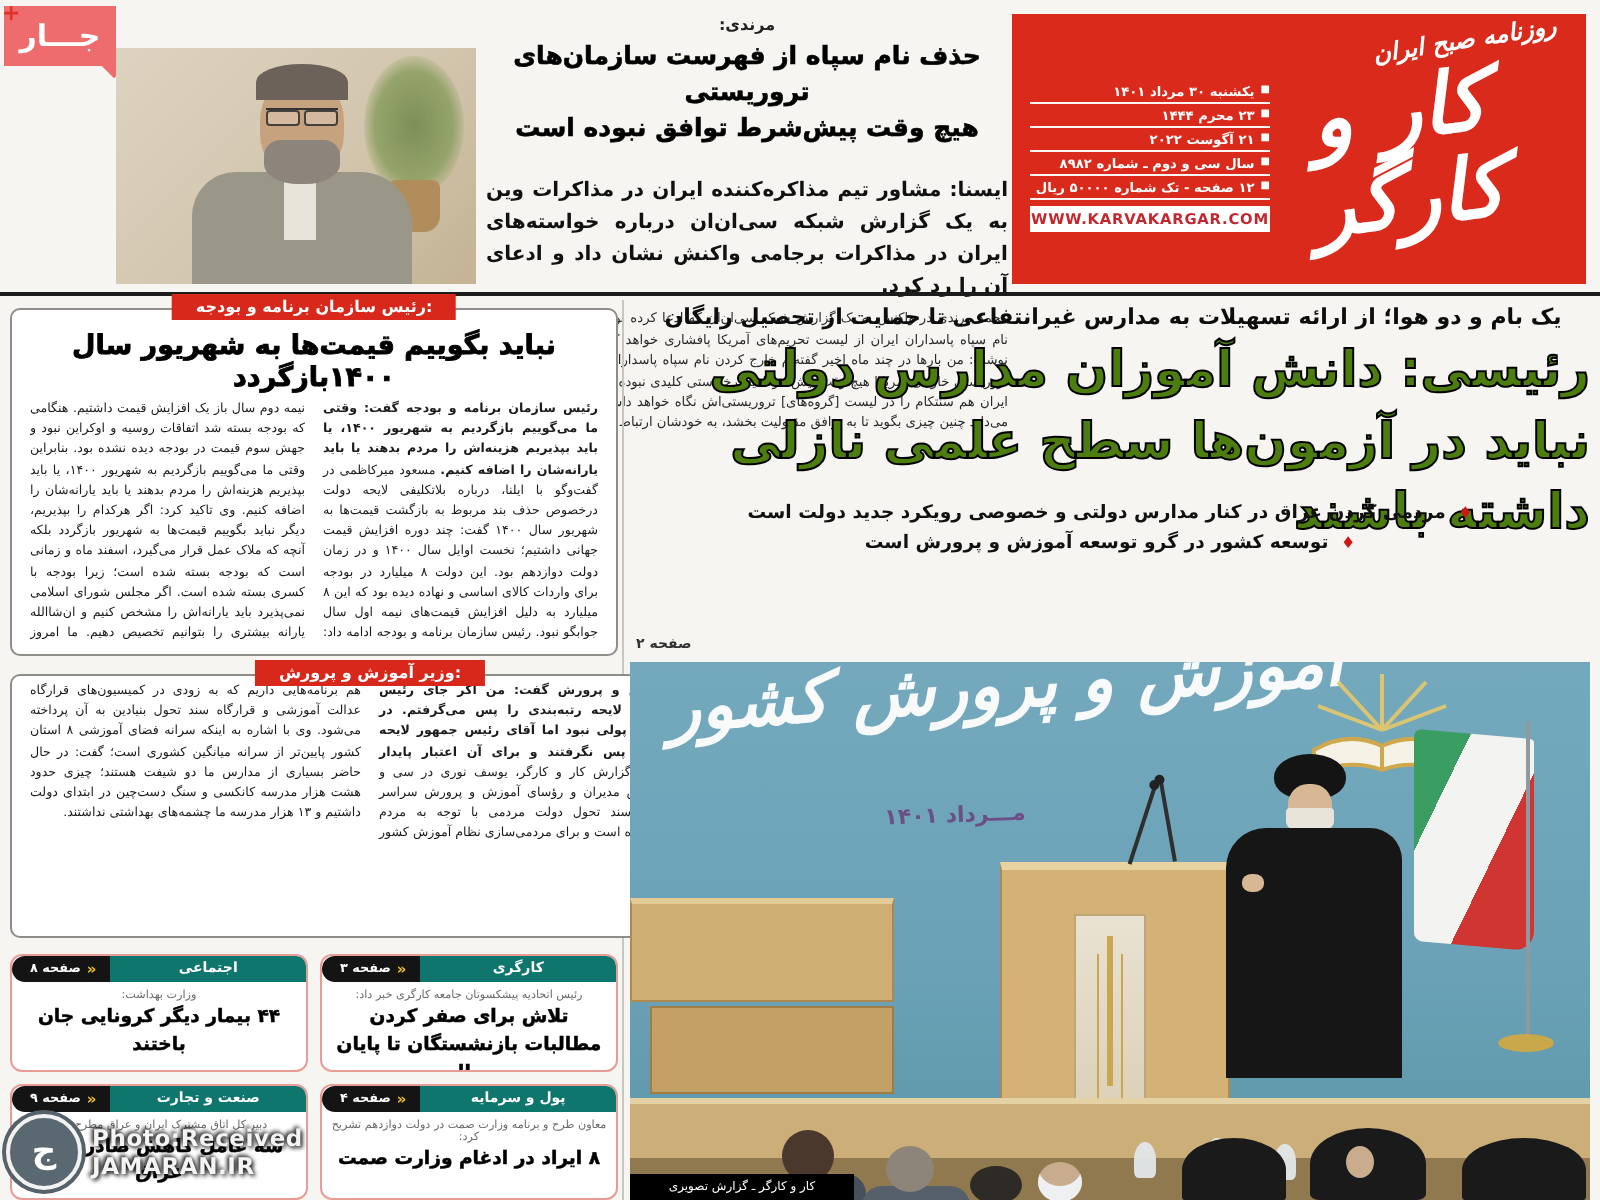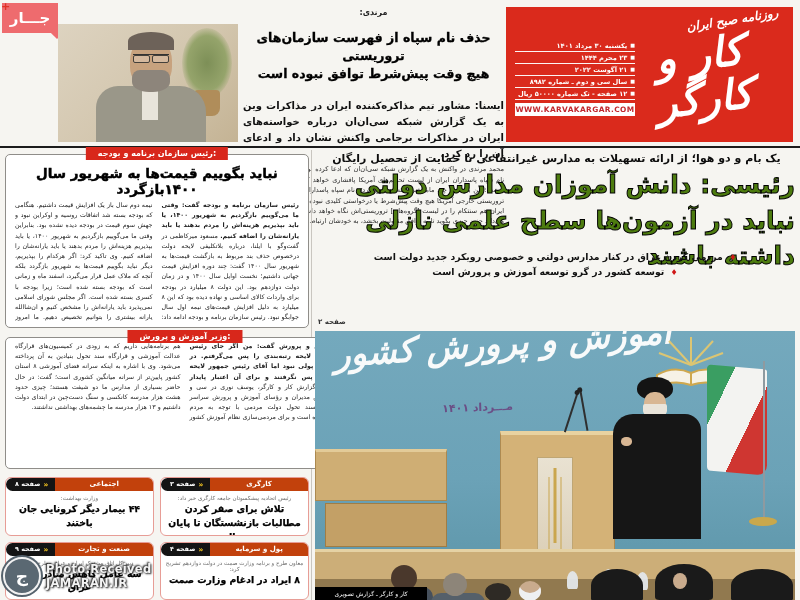--- a/index.html
+++ b/index.html
@@ -24,21 +24,21 @@
   .m-pot { position:absolute; right:18px; top:66px; width:26px; height:26px; background:#b08d5a; border-radius:4px 4px 8px 8px; }
   .m-suit { position:absolute; left:38px; top:62px; width:110px; height:60px; background:#9a9789; border-radius:22px 26px 0 0; }
   .m-shirt { position:absolute; left:84px; top:66px; width:16px; height:30px; background:#e8e4da; }
   .m-face { position:absolute; left:72px; top:14px; width:42px; height:50px; background:#c7a27e; border-radius:45% 45% 42% 42%; }
   .m-hair { position:absolute; left:70px; top:8px; width:46px; height:18px; background:#6d6259; border-radius:50% 50% 0 0; }
   .m-glasses { position:absolute; left:75px; top:30px; width:36px; height:9px;
                border-top:1px solid #333; display:flex; gap:2px; }
   .m-glasses i { flex:1; border:1px solid #44403a; border-radius:2px; background:rgba(255,255,255,.25); }
   .m-beard { position:absolute; left:74px; top:46px; width:38px; height:22px; background:#8d857b; border-radius:8px 8px 45% 45%; }
   .m-text { position:absolute; left:186px; top:0; width:261px; height:136px; direction:rtl; text-align:center; }
-  .m-kicker { font-size:8px; font-weight:bold; color:#222; margin-bottom:12px; }
+  .m-kicker { font-size:8px; font-weight:bold; color:#222; margin-bottom:2px; }
   .m-headline { font-size:12.5px; font-weight:bold; color:#000; line-height:1.45; -webkit-text-stroke:.3px #000; }
   .m-lead { margin-top:15px; font-size:10px; font-weight:bold; color:#111; text-align:justify; line-height:1.6; }
   .m-body { margin-top:2px; font-size:6.6px; color:#2a2a2a; text-align:justify; line-height:1.58; overflow:hidden; height:62px; }
 
   
   .masthead { position:absolute; left:506px; top:7px; width:287px; height:135px; background:#da2a1c; }
   .mh-tagline { position:absolute; top:6px; right:14px; color:#fff; font-size:12px; font-weight:bold;
                 font-style:italic; transform:rotate(-9deg); }
   .mh-title { position:absolute; top:26px; right:2px; width:178px; text-align:center; color:#fff;
               font-size:42px; font-weight:bold; font-style:italic; letter-spacing:-2px;
@@ -64,21 +64,21 @@
   .a-body { margin:3px 9px; direction:rtl; column-count:2; column-gap:9px; font-size:6.3px;
             line-height:1.62; text-align:justify; color:#1b1b1b; overflow:hidden; }
   #article1 .a-body { height:128px; }
   #article2 .a-body { height:88px; }
 
   
   .news-grid { position:absolute; left:5px; top:477px; width:304px; height:123px; display:grid;
                grid-template-columns:1fr 1fr; grid-template-rows:1fr 1fr; gap:6px; direction:rtl; }
   .news-box { position:relative; background:#fff; border:1px solid #e79d96; border-radius:6px; overflow:hidden; }
   .nb-header { display:flex; direction:rtl; align-items:stretch; height:13px; }
-  .nb-cat { flex:1; background:#c2410c; color:#fff; font-size:7px; font-weight:bold; text-align:center;
+  .nb-cat { flex:1; background:#0f766e; color:#fff; font-size:7px; font-weight:bold; text-align:center;
             line-height:13px; border-radius:0 4px 0 0; }
   .nb-page { background:#141414; color:#fff; font-size:6.4px; font-weight:bold; line-height:13px;
              padding:0 7px 0 9px; border-radius:8px 0 0 8px; display:flex; gap:3px; align-items:center; }
   .nb-chev { color:#f4c520; font-weight:bold; font-size:7.5px; }
   .nb-source { margin:4px 4px 1px; direction:rtl; text-align:center; font-size:5.6px; color:#6a6a6a; }
   .nb-headline { margin:1px 6px; direction:rtl; text-align:center; font-size:9.3px; font-weight:bold;
                  line-height:1.5; color:#000; -webkit-text-stroke:.25px #000; }
 
   
   .lead-kicker { position:absolute; left:318px; top:152px; width:477px; direction:rtl; text-align:center;

